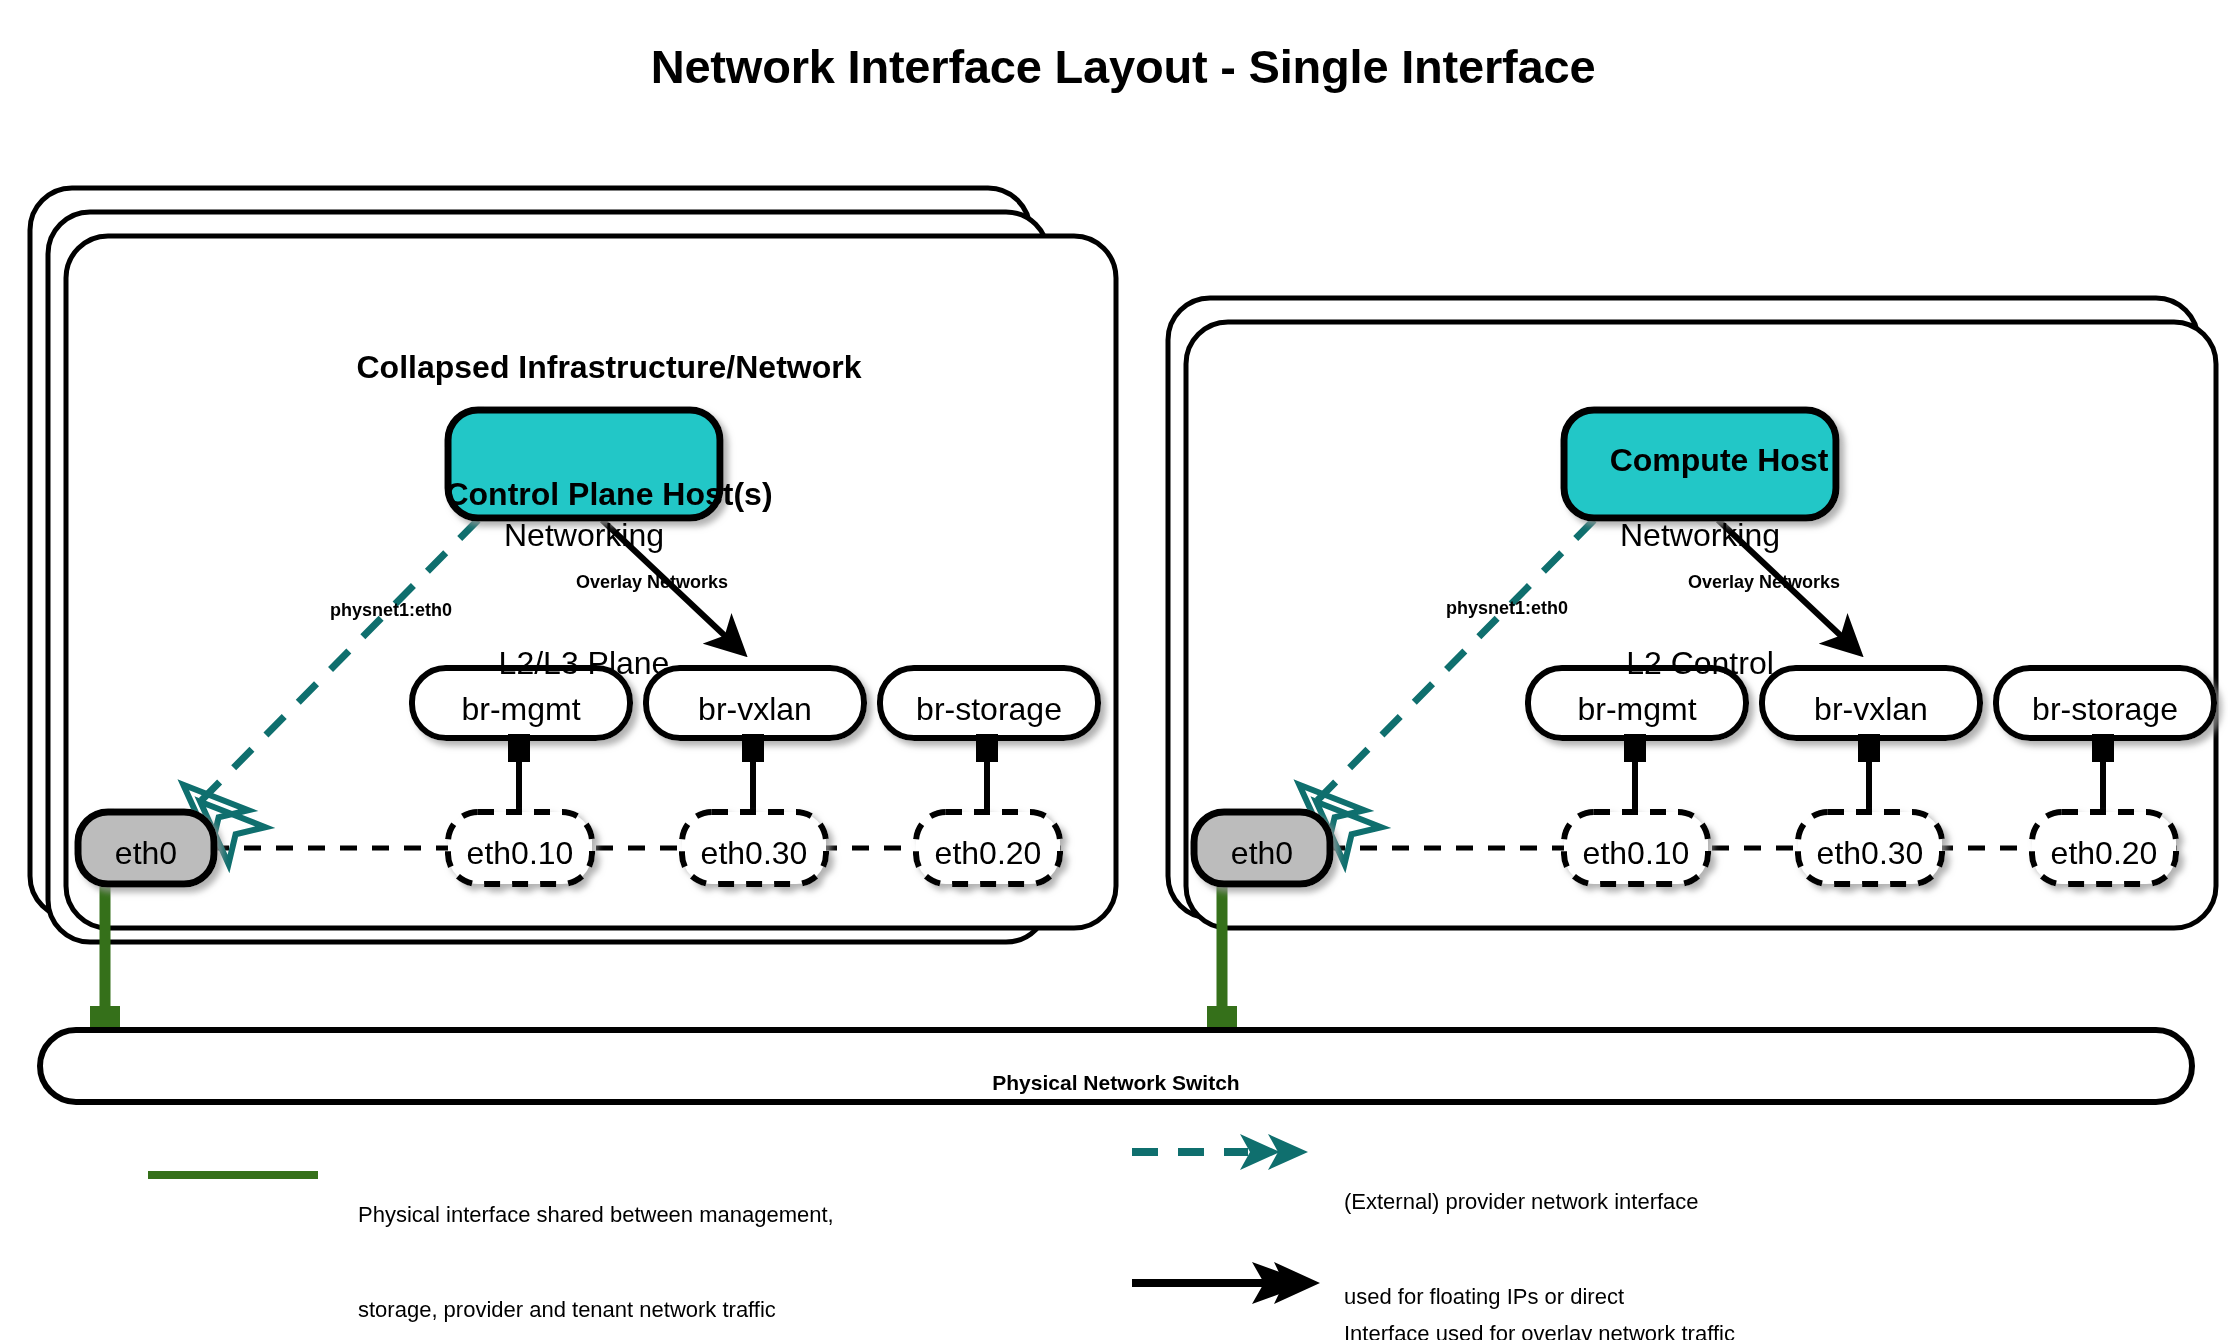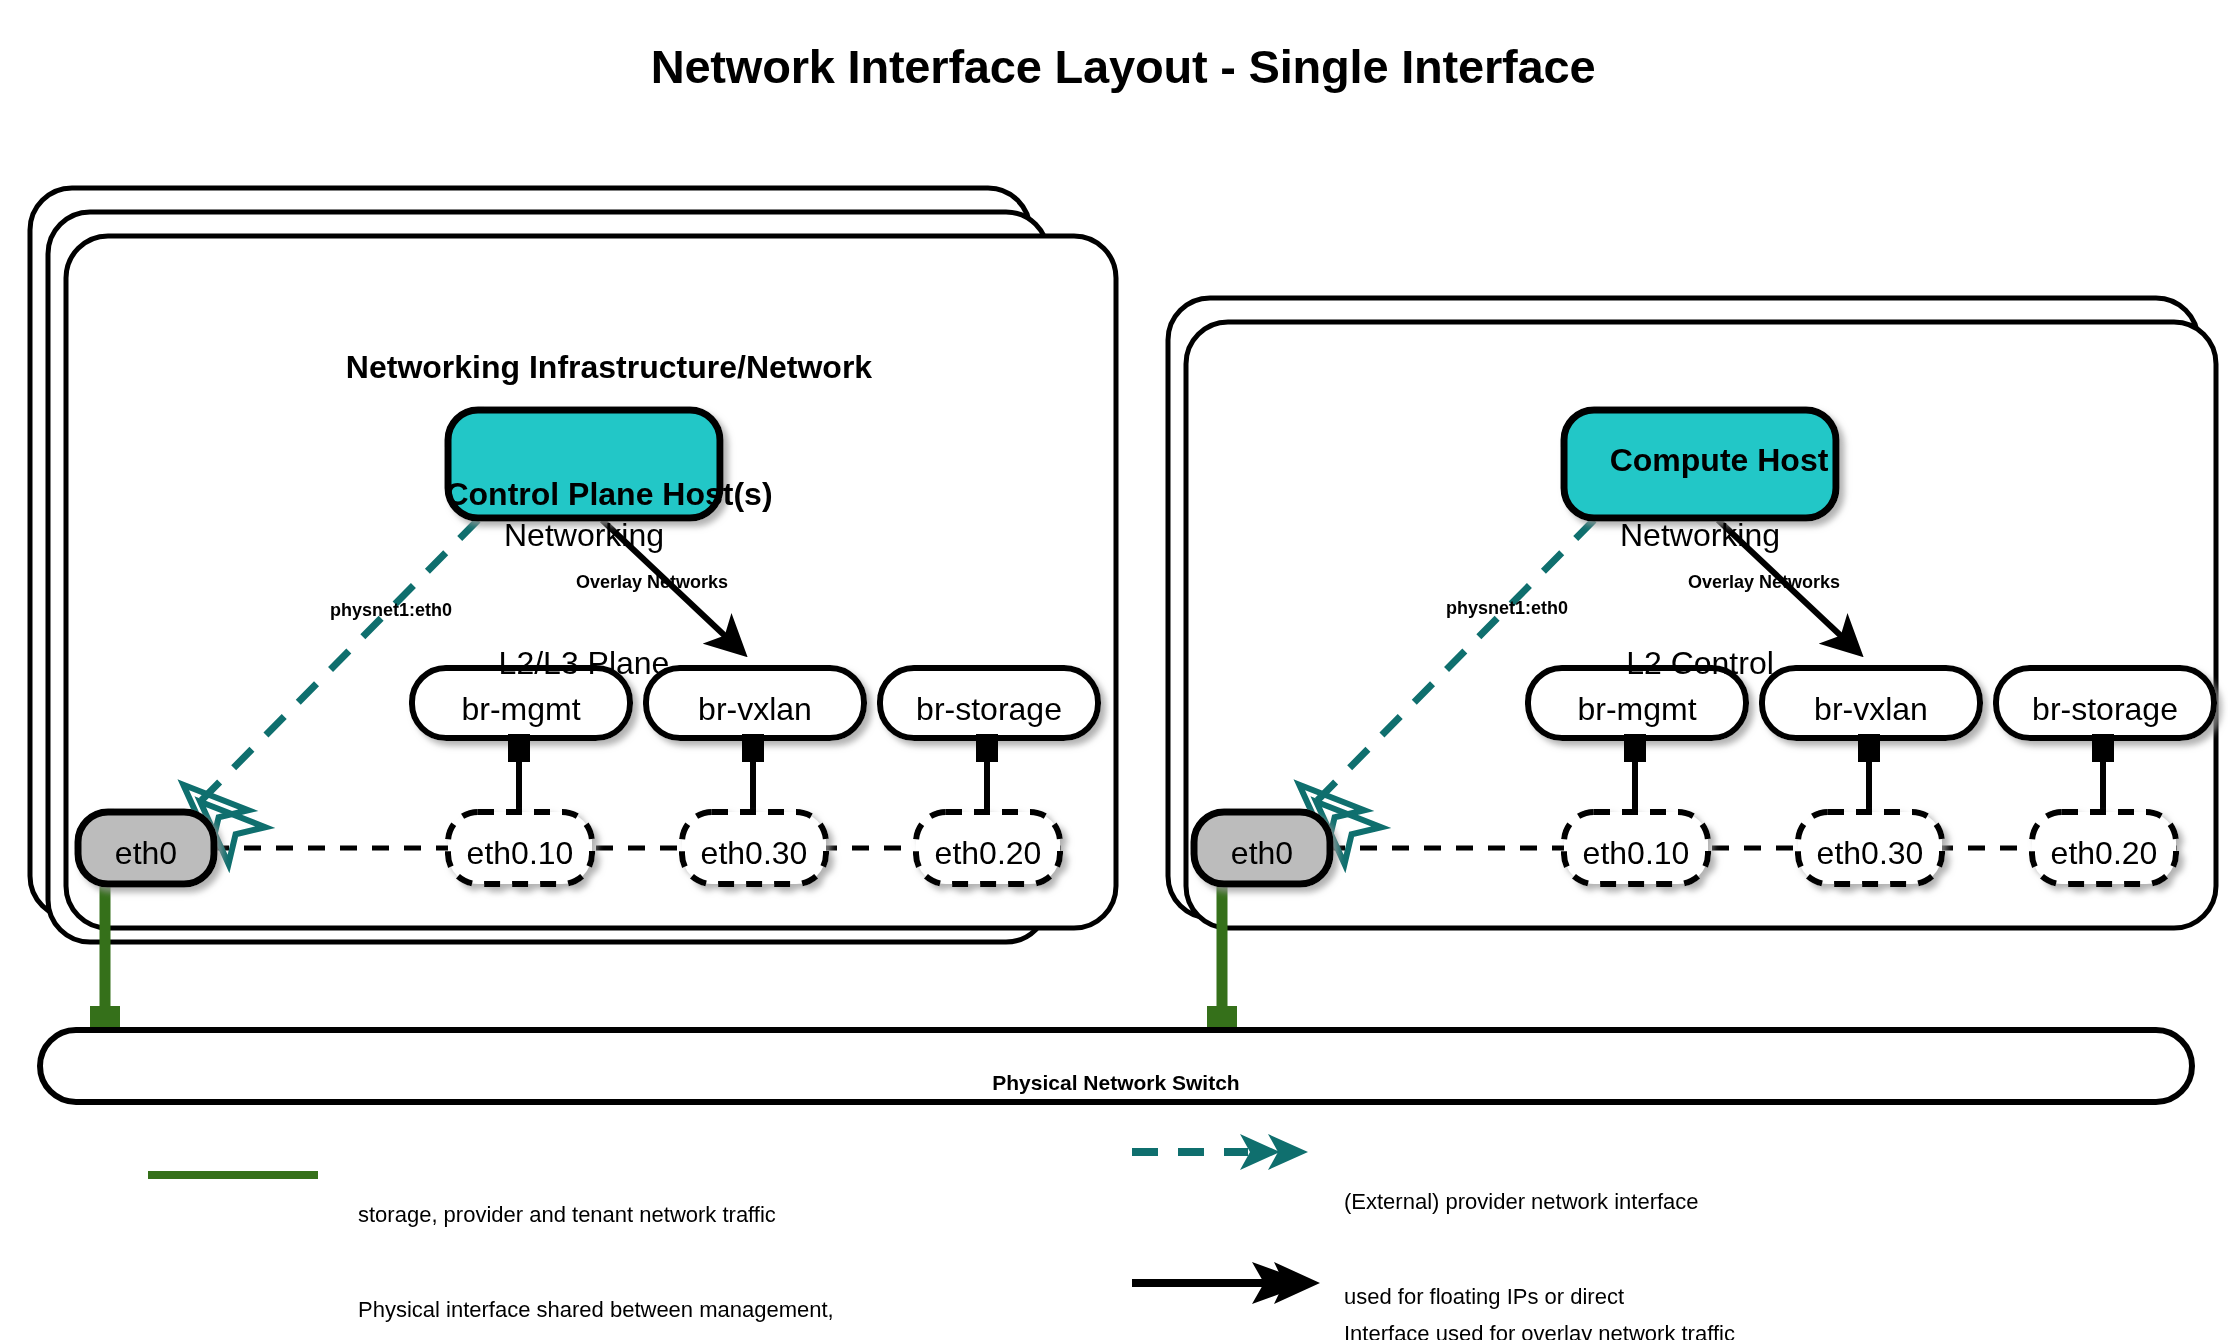--- a/index.html
+++ b/index.html
@@ -153,21 +153,21 @@
     <g>
       <line x1="1132" y1="1283" x2="1268" y2="1283" stroke="#000000" stroke-width="8"></line>
       <path d="M1252,1262 L1310,1283 L1252,1304 L1264,1283 Z" fill="#000000"></path>
       <path d="M1274,1262 L1320,1283 L1274,1304 L1284,1283 Z" fill="#000000"></path>
     </g>
   </svg>
 
   <div class="tx page-title">Network Interface Layout - Single Interface</div>
 
   <div class="tx host-title" style="left:66px;width:1050px;top:262px;">
-    <div>Networking Infrastructure/Network</div>
+    <div>Collapsed Infrastructure/Network</div>
     <div>Control Plane Host(s)</div>
   </div>
 
   <div class="node-label" style="left:448px;top:428px;width:272px;">
     <div>Networking</div>
     <div>L2/L3 Plane</div>
   </div>
 
   <div class="edge-label" style="left:330px;top:600px;">physnet1:eth0</div>
   <div class="edge-label" style="left:576px;top:572px;">Overlay Networks</div>
@@ -198,22 +198,22 @@
   <div class="node-label" style="left:1996px;top:688px;width:218px;">br-storage</div>
 
   <div class="node-label" style="left:1194px;top:832px;width:136px;">eth0</div>
   <div class="node-label" style="left:1564px;top:832px;width:144px;">eth0.10</div>
   <div class="node-label" style="left:1798px;top:832px;width:144px;">eth0.30</div>
   <div class="node-label" style="left:2032px;top:832px;width:144px;">eth0.20</div>
 
   <div class="switch-label" style="left:40px;top:1056px;width:2152px;text-align:center;margin-top:15px;">Physical Network Switch</div>
 
   <div class="legend-text" style="left:358px;top:1135px;">
+    <div>Physical interface shared between management,</div>
     <div>storage, provider and tenant network traffic</div>
-    <div>Physical interface shared between management,</div>
   </div>
 
   <div class="legend-text" style="left:1344px;top:1122px;">
     <div>(External) provider network interface</div>
     <div>used for floating IPs or direct</div>
     
   </div>
 
   <div class="legend-text" style="left:1344px;top:1254px;">
     <div>Interface used for overlay network traffic</div>

